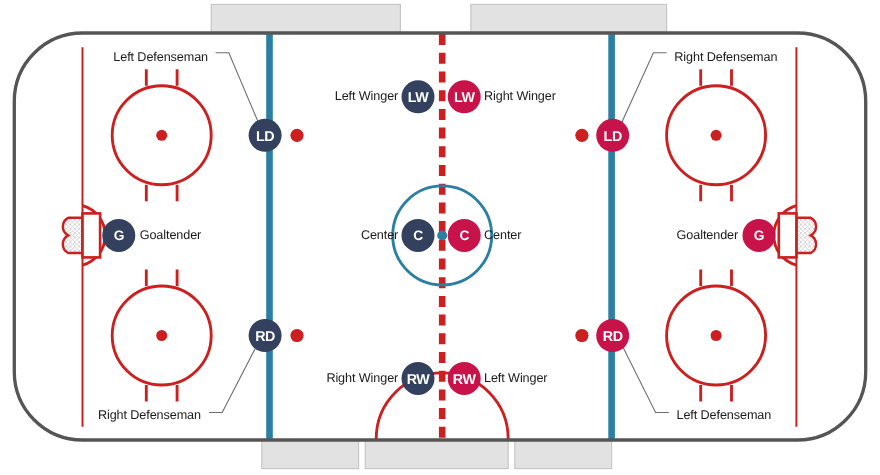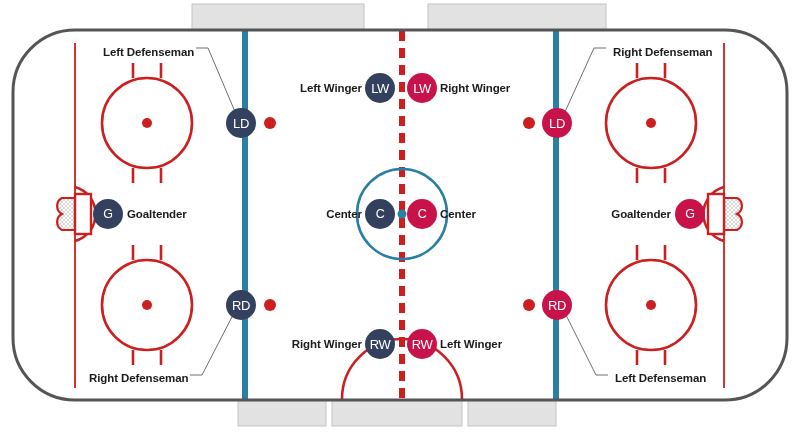--- a/index.html
+++ b/index.html
@@ -7,36 +7,36 @@
     width:800px;height:432px;
     font-family:"Liberation Sans", sans-serif;
     overflow:hidden;
   }
   #stage{position:relative;width:800px;height:432px;}
   svg#rink{position:absolute;left:0;top:0;width:800px;height:432px;}
   .lbl{
     position:absolute;
     font-family:"Liberation Sans", sans-serif;
     font-size:11.5px;
-    font-weight:bold;
+    font-weight:normal;
     color:#1b1b1b;
     white-space:nowrap;
     letter-spacing:-0.1px;
   }
   .lbl.r{transform:translate(-100%,-50%);}
   .lbl.l{transform:translate(0,-50%);}
   .marker{
     position:absolute;
     width:30px;height:30px;
     border-radius:50%;
     transform:translate(-50%,-50%);
     display:flex;align-items:center;justify-content:center;
     color:#ffffff;
     font-family:"Liberation Sans", sans-serif;
-    font-weight:normal;
+    font-weight:bold;
     font-size:13px;
     letter-spacing:-0.4px;
     box-sizing:border-box;
   }
   .marker.sm{font-size:12.5px;}
   .marker.navy{background:#33405e;}
   .marker.red{background:#c8134a;}
 </style>
 </head>
 <body>

